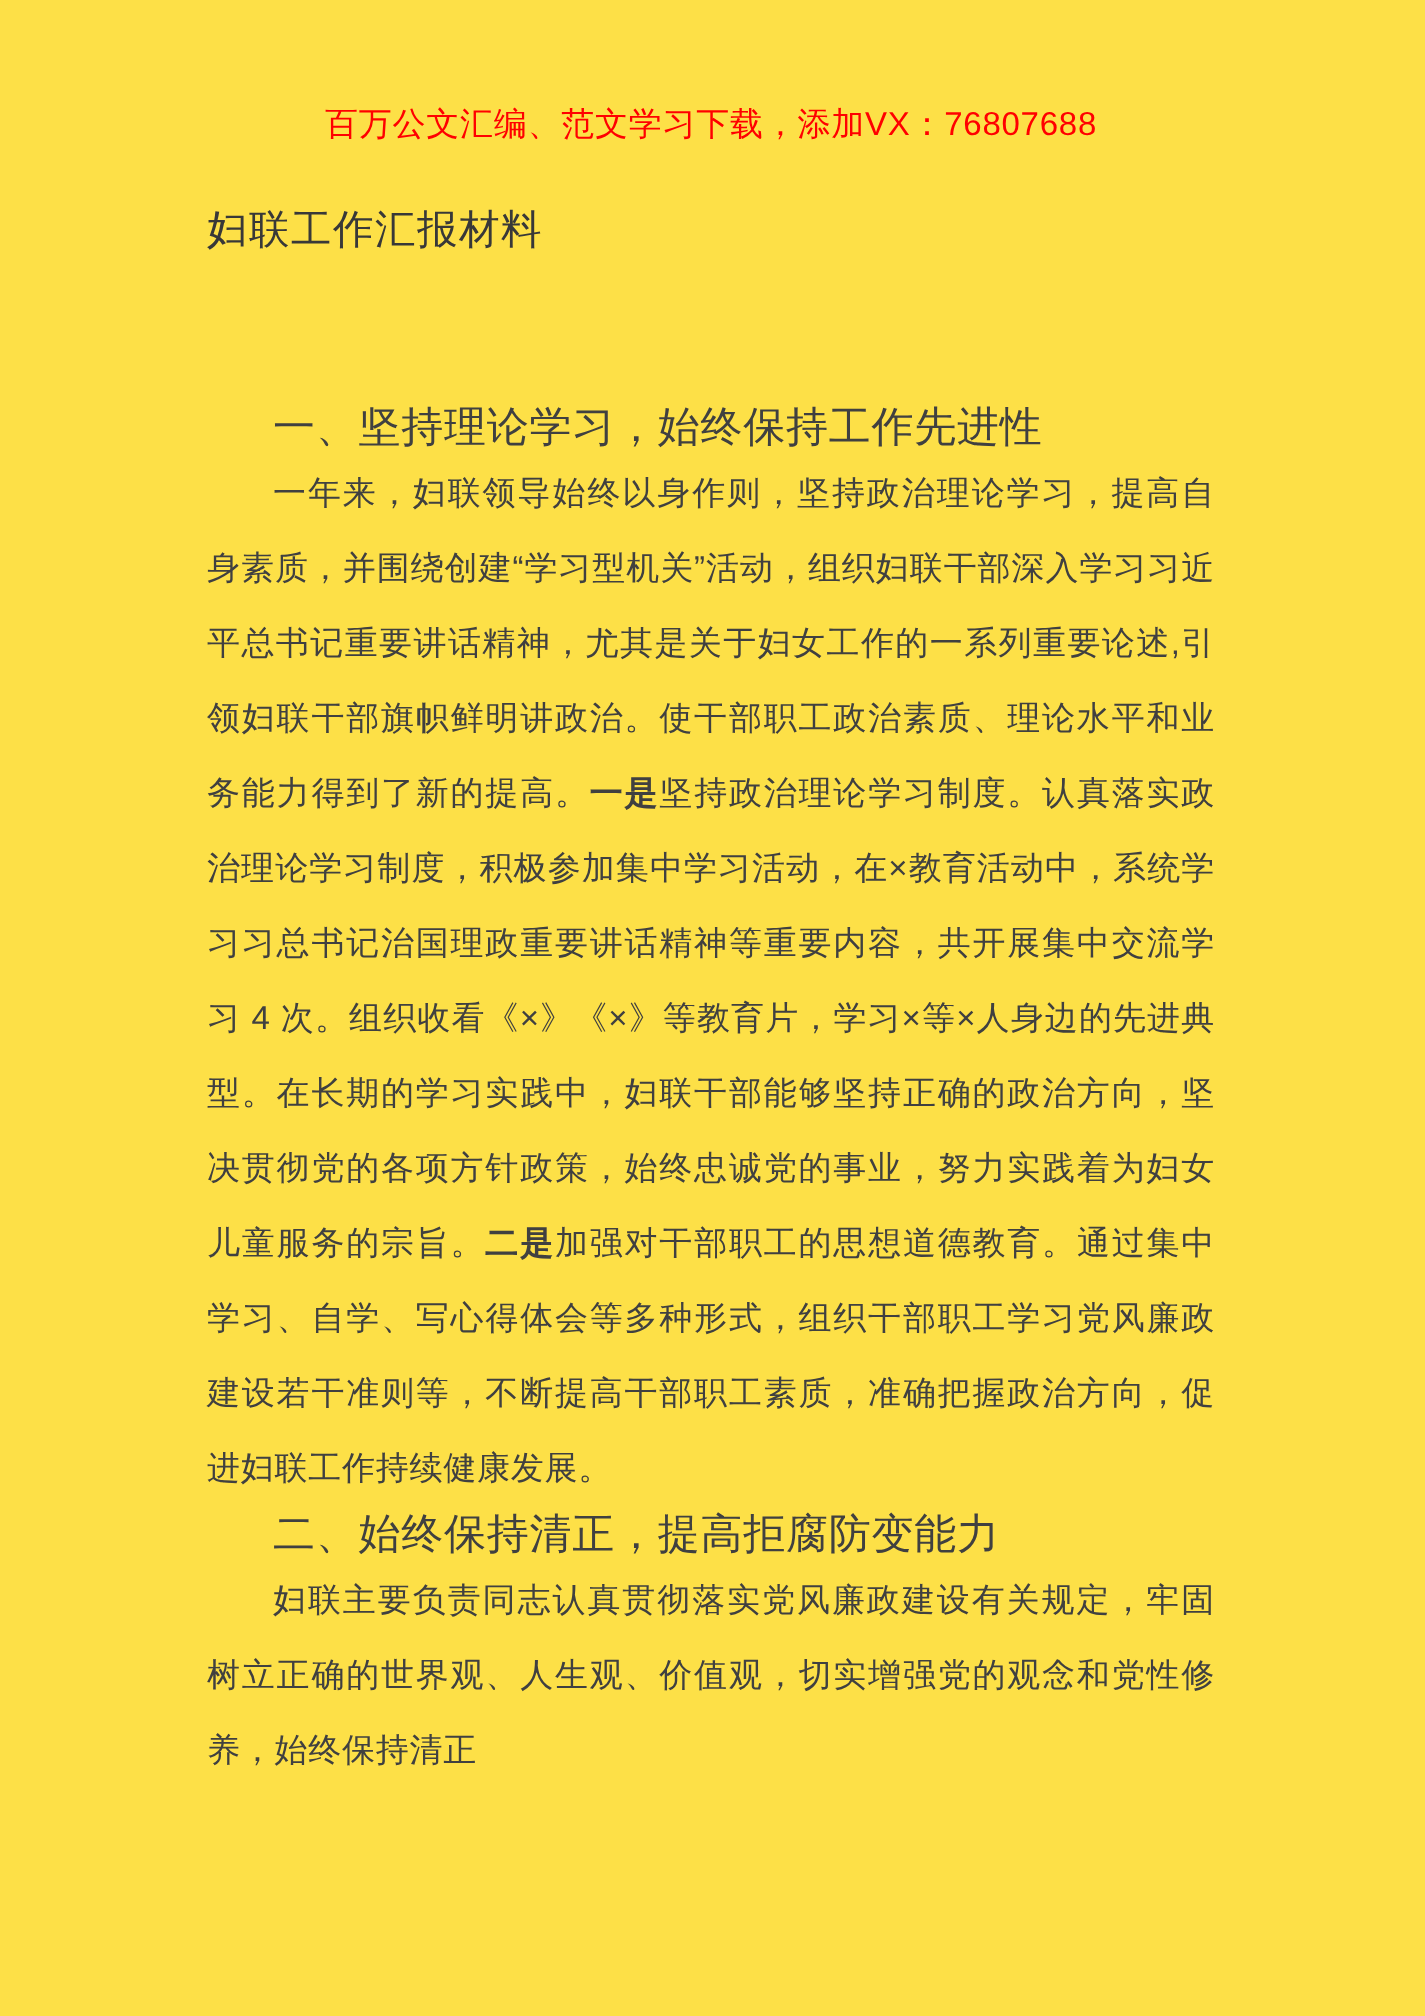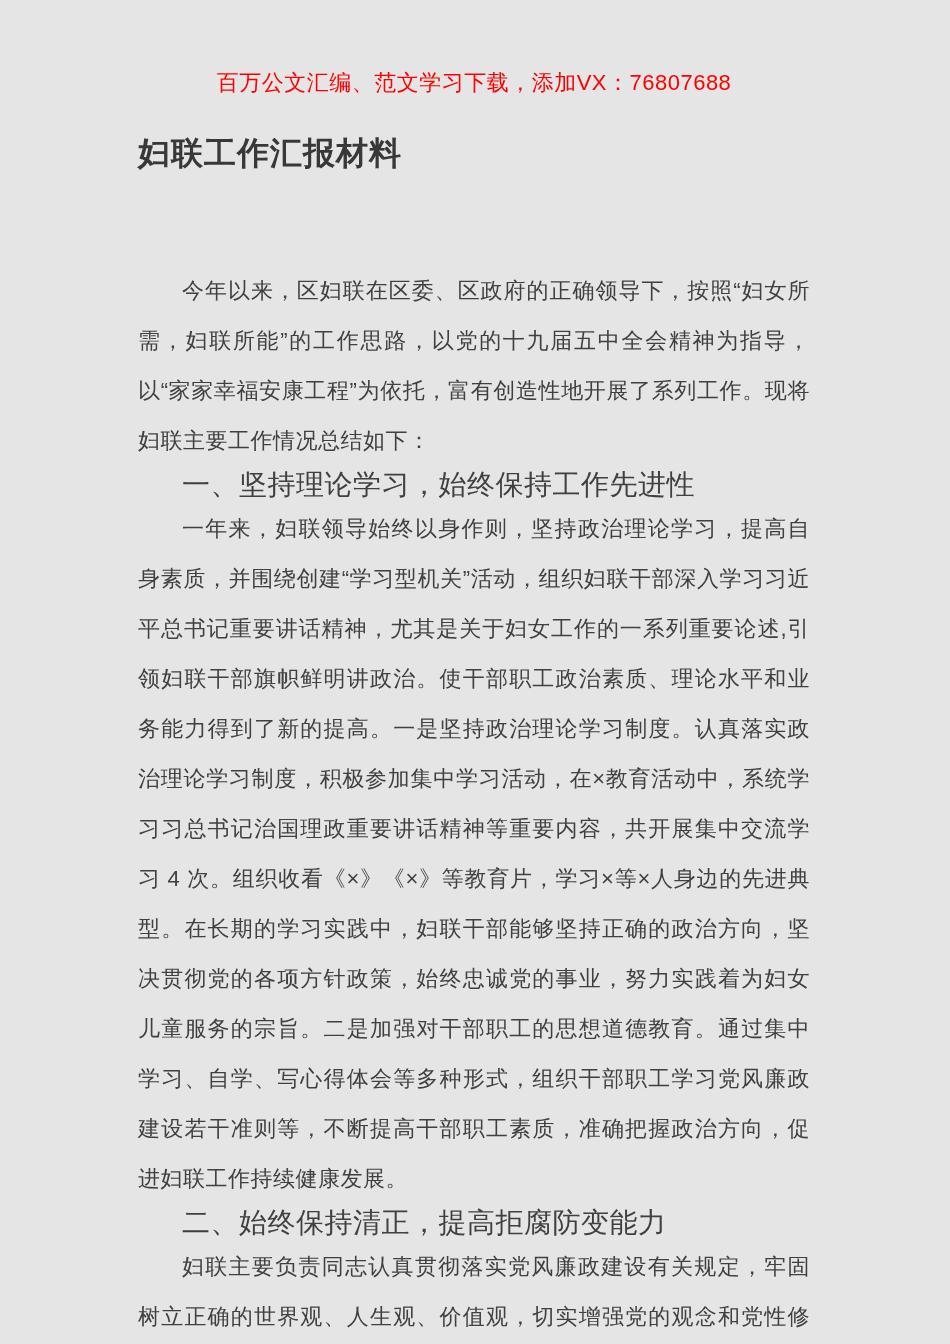--- a/index.html
+++ b/index.html
@@ -5,40 +5,40 @@
   html, body {
     margin: 0;
     padding: 0;
     background: #ffffff;
   }
   .page {
     position: relative;
     width: 950px;
     height: 1344px;
     margin: 0 auto;
-    background: #e5e5e5;
+    background: #fde047;
     overflow: hidden;
     box-sizing: border-box;
     padding: 68px 140px 0 138px;
     font-family: "Liberation Sans", "DejaVu Sans", sans-serif;
     color: #404040;
   }
   .promo {
     text-align: center;
     color: #ff0000;
     font-size: 22px;
     line-height: 30px;
     font-weight: normal;
     letter-spacing: 0.5px;
   }
   .doc-title {
     margin: 35px 0 0 0;
-    font-size: 32px;
+    font-size: 27px;
     line-height: 40px;
-    font-weight: bold;
+    font-weight: normal;
     color: #383838;
     letter-spacing: 1px;
   }
   .doc-body {
     margin-top: 93px;
   }
   .para {
     margin: 0;
     font-size: 22px;
     line-height: 50px;
@@ -51,35 +51,34 @@
     font-size: 28px;
     line-height: 38px;
     font-weight: normal;
     color: #404040;
     letter-spacing: 0.5px;
   }
   .indent {
     text-indent: 44px;
   }
   .bold {
-    font-weight: normal;
+    font-weight: bold;
   }
 </style>
 </head>
 <body>
 
 <div class="page">
 
   <div class="promo">百万公文汇编、范文学习下载，添加VX：76807688</div>
 
   <h1 class="doc-title">妇联工作汇报材料</h1>
 
   <div class="doc-body">
 
-    <p class="para indent">今年以来，区妇联在区委、区政府的正确领导下，按照“妇女所需，妇联所能”的工作思路，以党的十九届五中全会精神为指导，以“家家幸福安康工程”为依托，富有创造性地开展了系列工作。现将妇联主要工作情况总结如下：</p>
 
     <p class="heading indent">一、坚持理论学习，始终保持工作先进性</p>
 
     <p class="para indent"><span>一年来，妇联领导始终以身作则，坚持政治理论学习，提高自身素质，并围绕创建“学习型机关”活动，组织妇联干部深入学习习近平总书记重要讲话精神，尤其是关于妇女工作的一系列重要论述,引领妇联干部旗帜鲜明讲政治。使干部职工政治素质、理论水平和业务能力得到了新的提高。</span><span class="bold">一是</span><span>坚持政治理论学习制度。认真落实政治理论学习制度，积极参加集中学习活动，在×教育活动中，系统学习习总书记治国理政重要讲话精神等重要内容，共开展集中交流学习 4 次。组织收看《×》《×》等教育片，学习×等×人身边的先进典型。在长期的学习实践中，妇联干部能够坚持正确的政治方向，坚决贯彻党的各项方针政策，始终忠诚党的事业，努力实践着为妇女儿童服务的宗旨。</span><span class="bold">二是</span><span>加强对干部职工的思想道德教育。通过集中学习、自学、写心得体会等多种形式，组织干部职工学习党风廉政建设若干准则等，不断提高干部职工素质，准确把握政治方向，促进妇联工作持续健康发展。</span></p>
 
     <p class="heading indent">二、始终保持清正，提高拒腐防变能力</p>
 
     <p class="para indent">妇联主要负责同志认真贯彻落实党风廉政建设有关规定，牢固树立正确的世界观、人生观、价值观，切实增强党的观念和党性修养，始终保持清正</p>
 
   </div>

